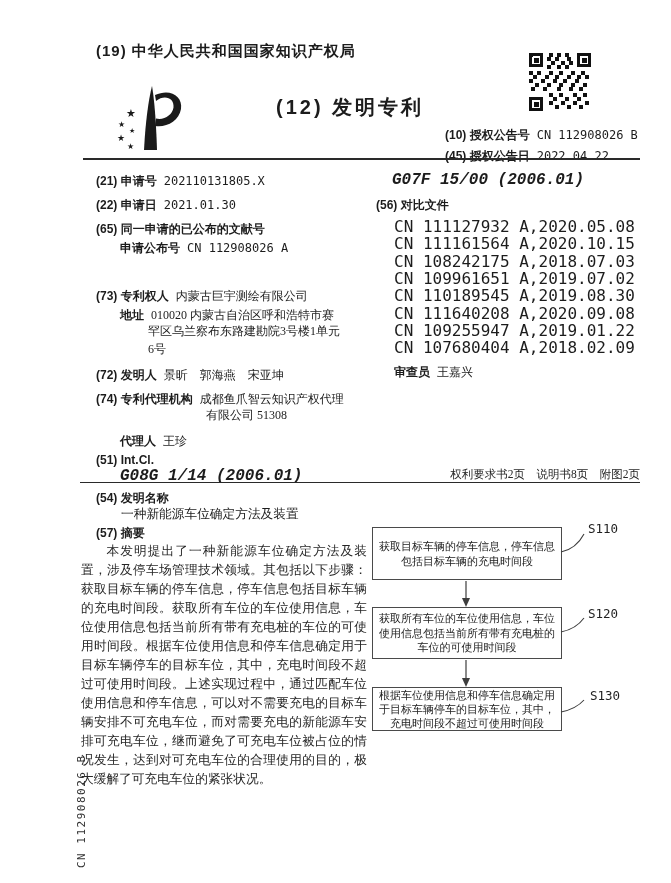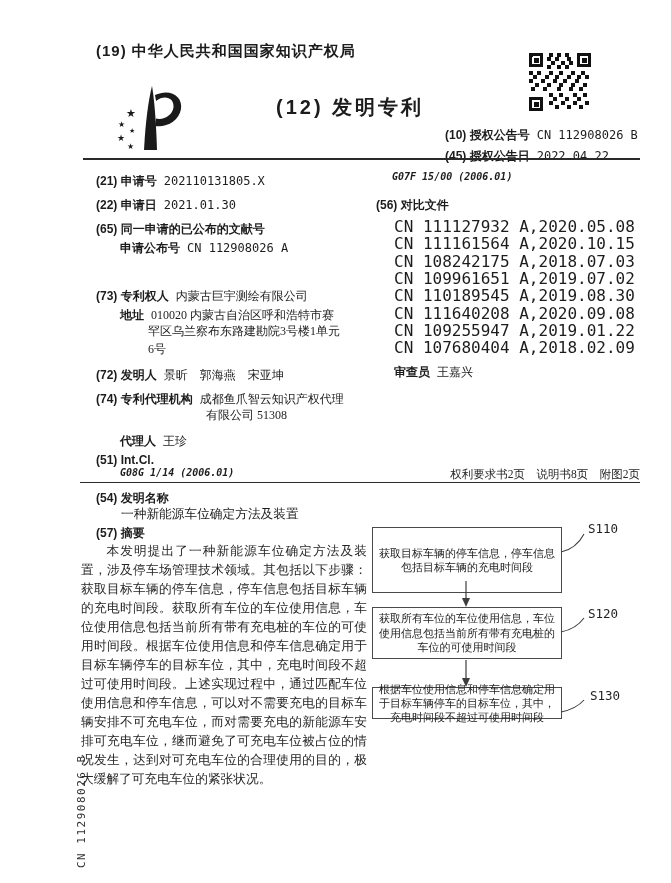--- a/index.html
+++ b/index.html
@@ -1,21 +1,21 @@
 <!DOCTYPE html>
 <html><head>
 <meta charset="utf-8">
 <style>
   html,body{margin:0;padding:0;background:#ffffff;}
   .page{position:relative;width:671px;height:883px;background:#fff;overflow:hidden;
         font-family:"Liberation Serif","DejaVu Serif",serif;color:#1c1c1c;margin-left:20px;}
   .abs{position:absolute;white-space:nowrap;}
   .hei{font-family:"Liberation Sans","DejaVu Sans",sans-serif;font-weight:bold;}
   .mono{font-family:"DejaVu Sans Mono","Liberation Mono",monospace;}
-  .fs12{font-size:10px;}
+  .fs12{font-size:16px;font-family:Liberation Mono, monospace;}
   .lbl{font-family:"Liberation Sans","DejaVu Sans",sans-serif;font-weight:bold;font-size:12px;margin-right:7px;}
   .val{font-size:12px;}
   .itbold{font-style:italic;font-weight:bold;}
   
   .office{left:76px;top:42px;font-size:15px;letter-spacing:1px;}
   .doc-type{left:256px;top:94px;font-size:20px;letter-spacing:3px;}
   .g10{left:425px;top:125px;}
   .g45{left:425px;top:146px;}
   .rule1{left:63px;top:158px;width:557px;height:0;border-top:2px solid #2a2a2a;}
   .rule2{left:60px;top:482px;width:560px;height:0;border-top:1.5px solid #2a2a2a;}
@@ -37,23 +37,23 @@
       20px 48px #111,32px 48px #111,44px 48px #111,56px 48px #111,
       26px 52px #111,38px 52px #111,50px 52px #111;}
   
   .abstract{left:61px;top:542px;width:286px;font-size:12.7px;line-height:19px;
             text-align:justify;text-indent:2em;white-space:normal;word-break:break-all;color:#262626;}
   
   .fbox{position:absolute;box-sizing:border-box;width:190px;border:1px solid #4a4a4a;background:#fff;
         display:flex;align-items:center;justify-content:center;text-align:center;
         font-family:"Liberation Sans","DejaVu Sans",sans-serif;font-size:11px;line-height:14.5px;
         color:#222;padding:1px 5px;white-space:normal;word-break:break-all;}
-  .b1{left:352px;top:527px;height:66px;}
+  .b1{left:352px;top:527px;height:53px;}
   .b2{left:352px;top:607px;height:52px;}
-  .b3{left:352px;top:687px;height:32px;line-height:14px;}
+  .b3{left:352px;top:687px;height:44px;line-height:14px;}
   .slabel{position:absolute;font-family:"DejaVu Sans Mono","Liberation Mono",monospace;
           font-size:12.5px;color:#1f1f1f;}
   .s1{left:568px;top:521px}.s2{left:568px;top:606px}.s3{left:570px;top:688px}
   .connect{position:absolute;left:0;top:0;pointer-events:none;}
   
   .side-code{left:55px;top:868px;transform:rotate(-90deg);transform-origin:0 0;
              font-family:"DejaVu Sans Mono","Liberation Mono",monospace;font-size:11px;
              letter-spacing:1.5px;color:#333;}
   .pages-note{left:370px;top:467px;width:250px;text-align:right;font-size:11.5px;color:#262626;}
   .cites div{position:absolute;left:374px;font-size:16px;font-family:"DejaVu Sans Mono","Liberation Mono",monospace;}

